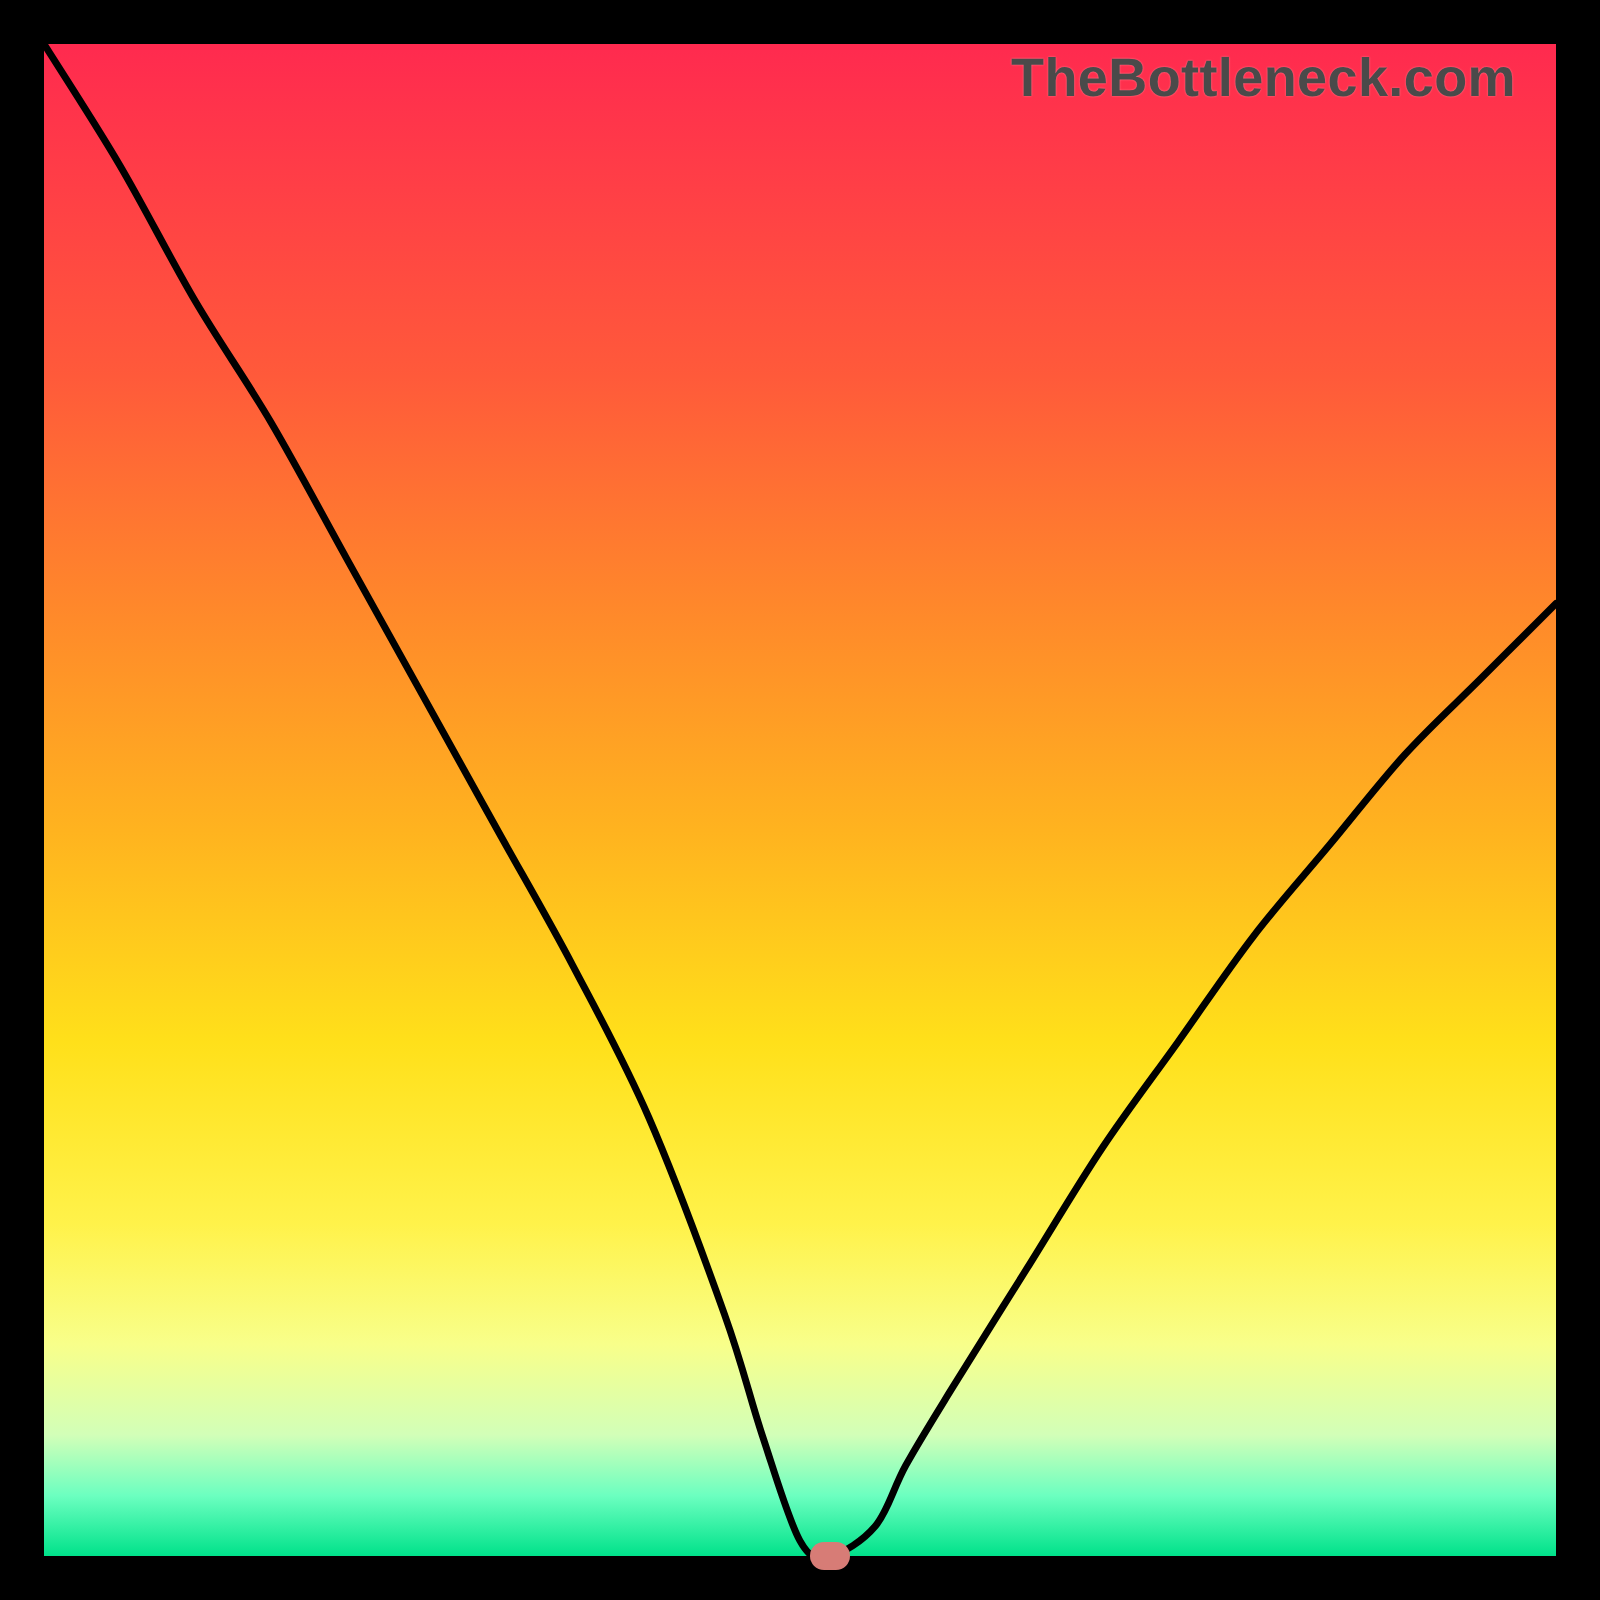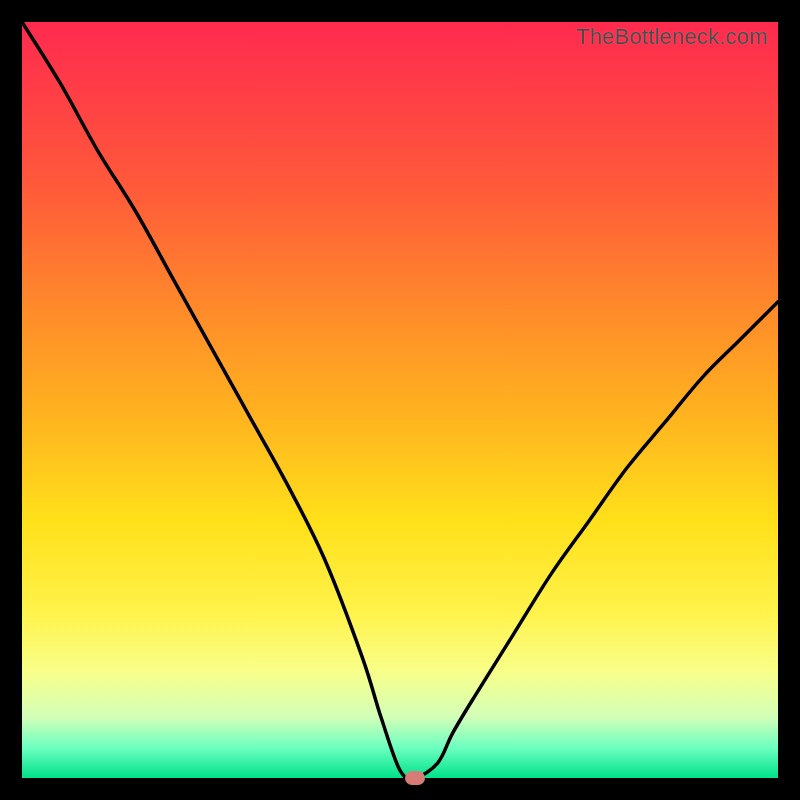--- a/index.html
+++ b/index.html
@@ -31,23 +31,23 @@
       #ffe01a 66%,
       #fff24a 78%,
       #f8ff8a 86%,
       #d2ffb8 92%,
       #6cffc0 96%,
       #00e28a 100%);
   }
   .watermark {
     position: absolute;
     top: 2px;
-    right: 10px;
-    font-size: 22px;
-    font-weight: 400;
+    right: 20px;
+    font-size: 27px;
+    font-weight: 700;
     color: #4a4a4a;
     letter-spacing: 0.2px;
     text-shadow: 0 0 1px rgba(255,255,255,0.4);
     user-select: none;
   }
   svg.curve {
     position: absolute;
     left: 0;
     top: 0;
     width: 756px;

